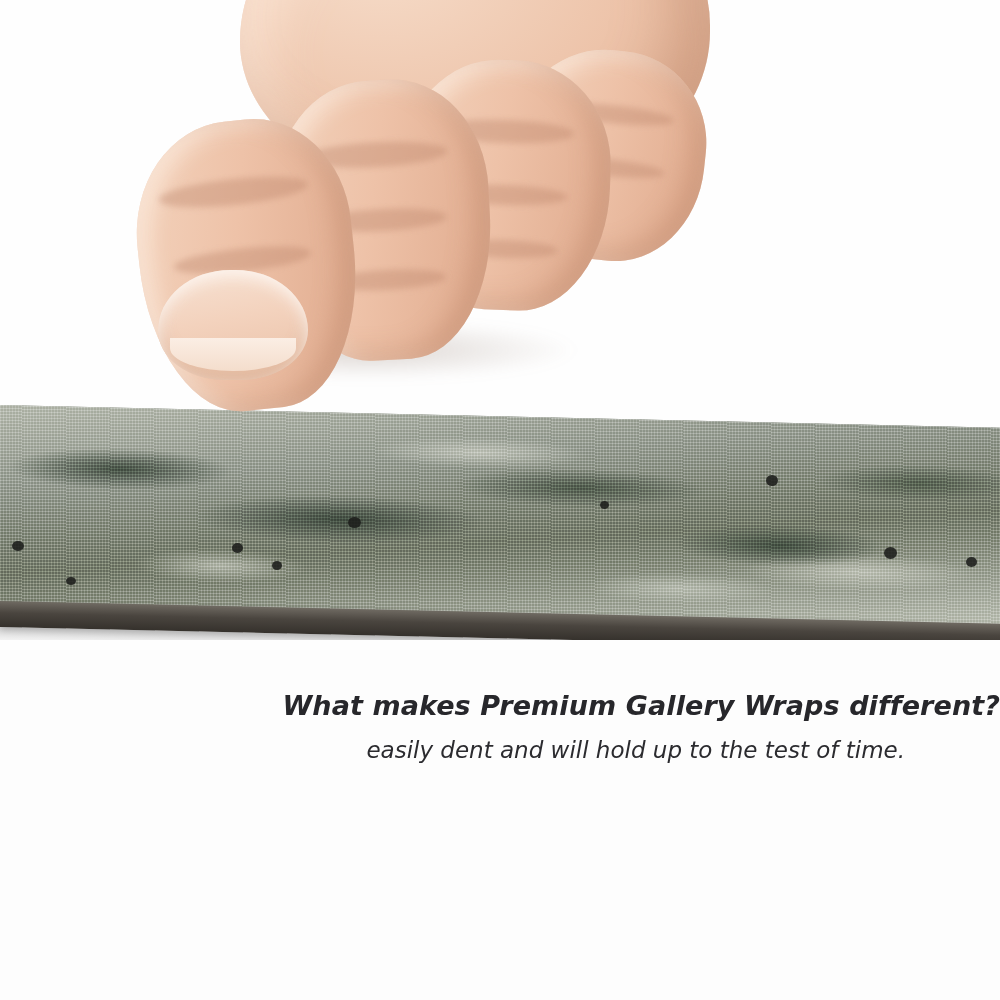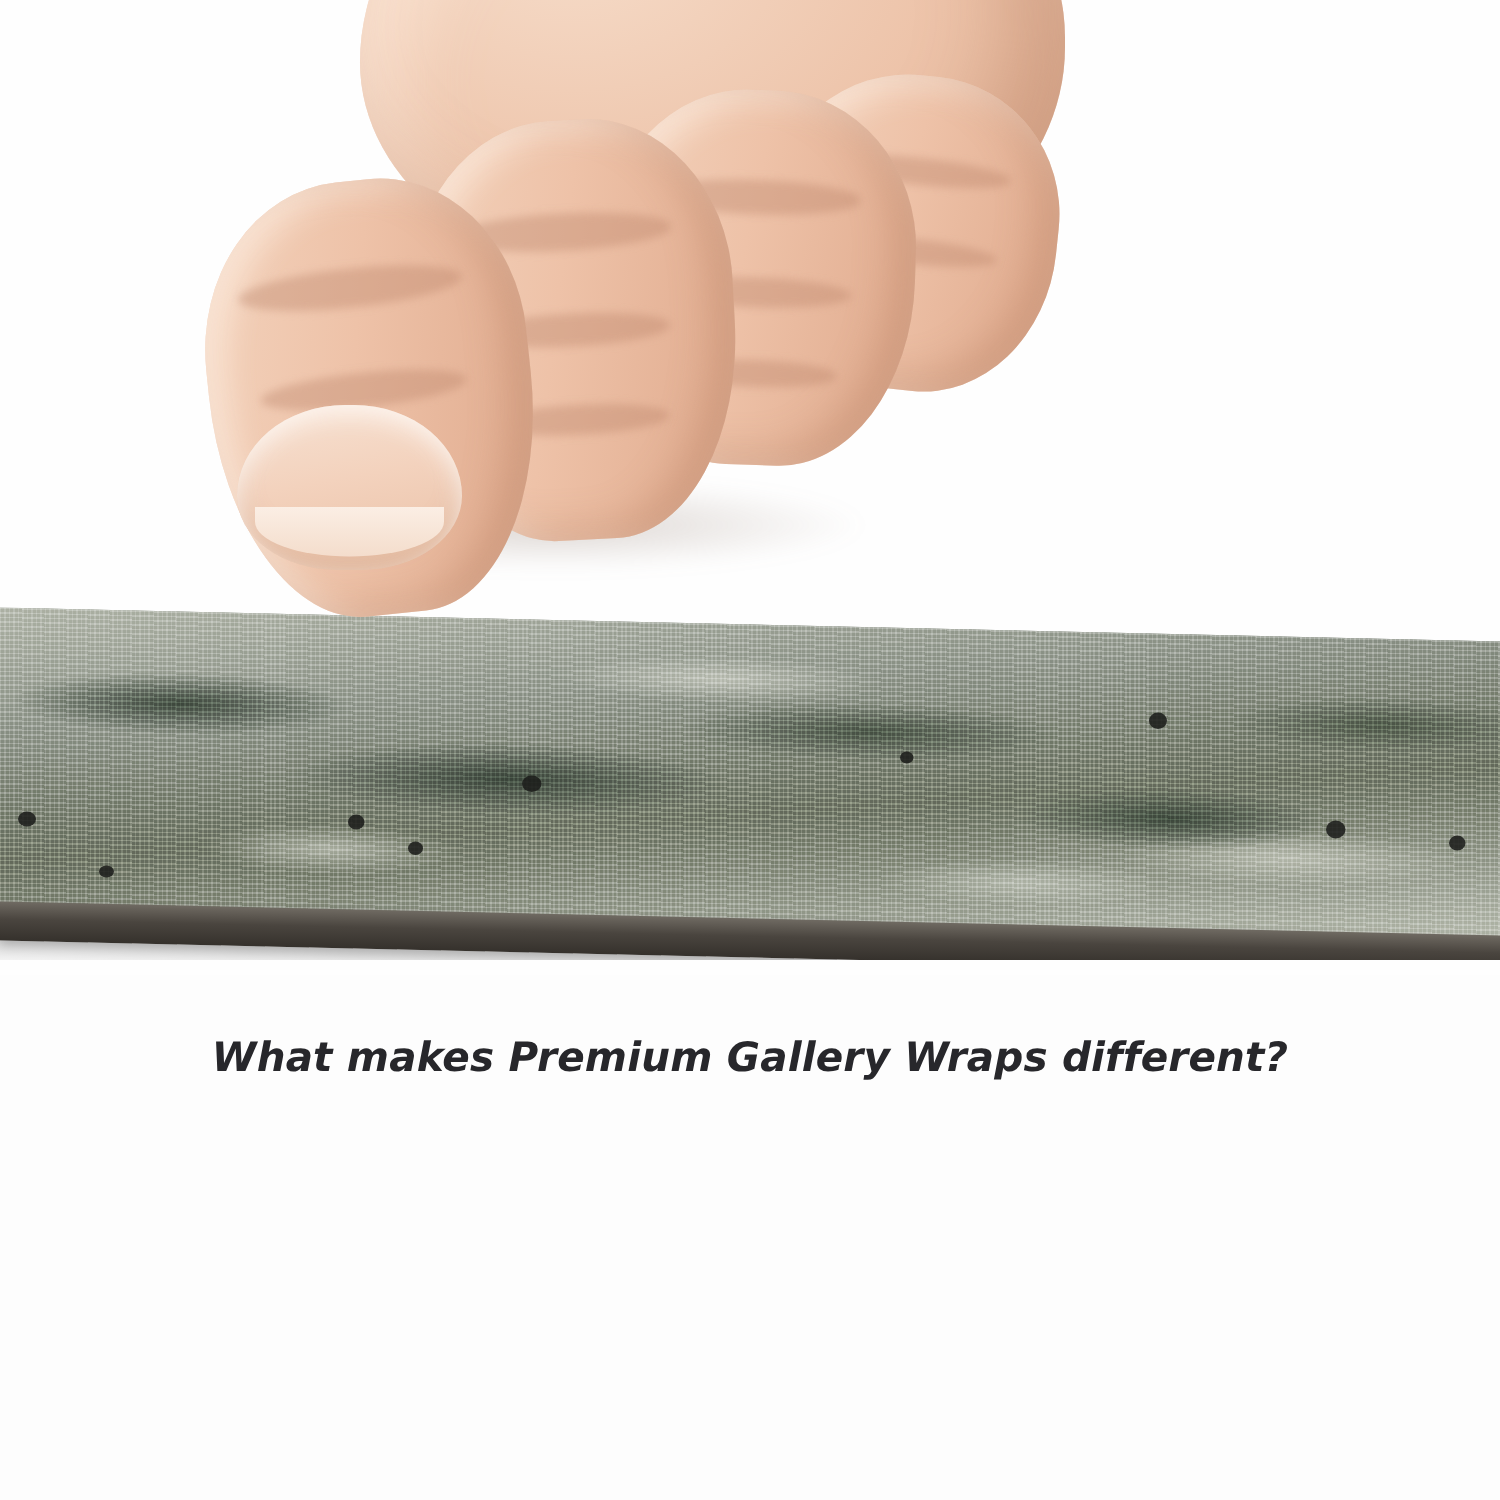--- a/index.html
+++ b/index.html
@@ -216,21 +216,21 @@
     transform: skewY(1.3deg);
     transform-origin: left top;
   }
 
   
   .caption {
     position: absolute;
     left: 0;
     top: 690px;
     width: 1000px;
-    text-align: center;
+    text-align: right;
     color: #2f2f33;
     font-family: "DejaVu Sans", sans-serif;
   }
 
   .caption-heading {
     font-size: 27px;
     font-style: italic;
     font-weight: 700;
     letter-spacing: 0.1px;
     margin: 0 0 11px 0;
@@ -298,16 +298,17 @@
       <div class="speck" style="left:600px; top:96px; width:9px; height:8px;"></div>
 
       <div class="slab-edge"></div>
       <div class="slab-shadow"></div>
     </div>
   </div>
 
   <div class="caption">
     <div class="caption-heading">What makes Premium Gallery Wraps different?</div>
     <div class="caption-body">
+      <span class="caption-line">easily dent and will hold up to the test of time.</span>
     </div>
   </div>
 
 </div>
 
 </body></html>

